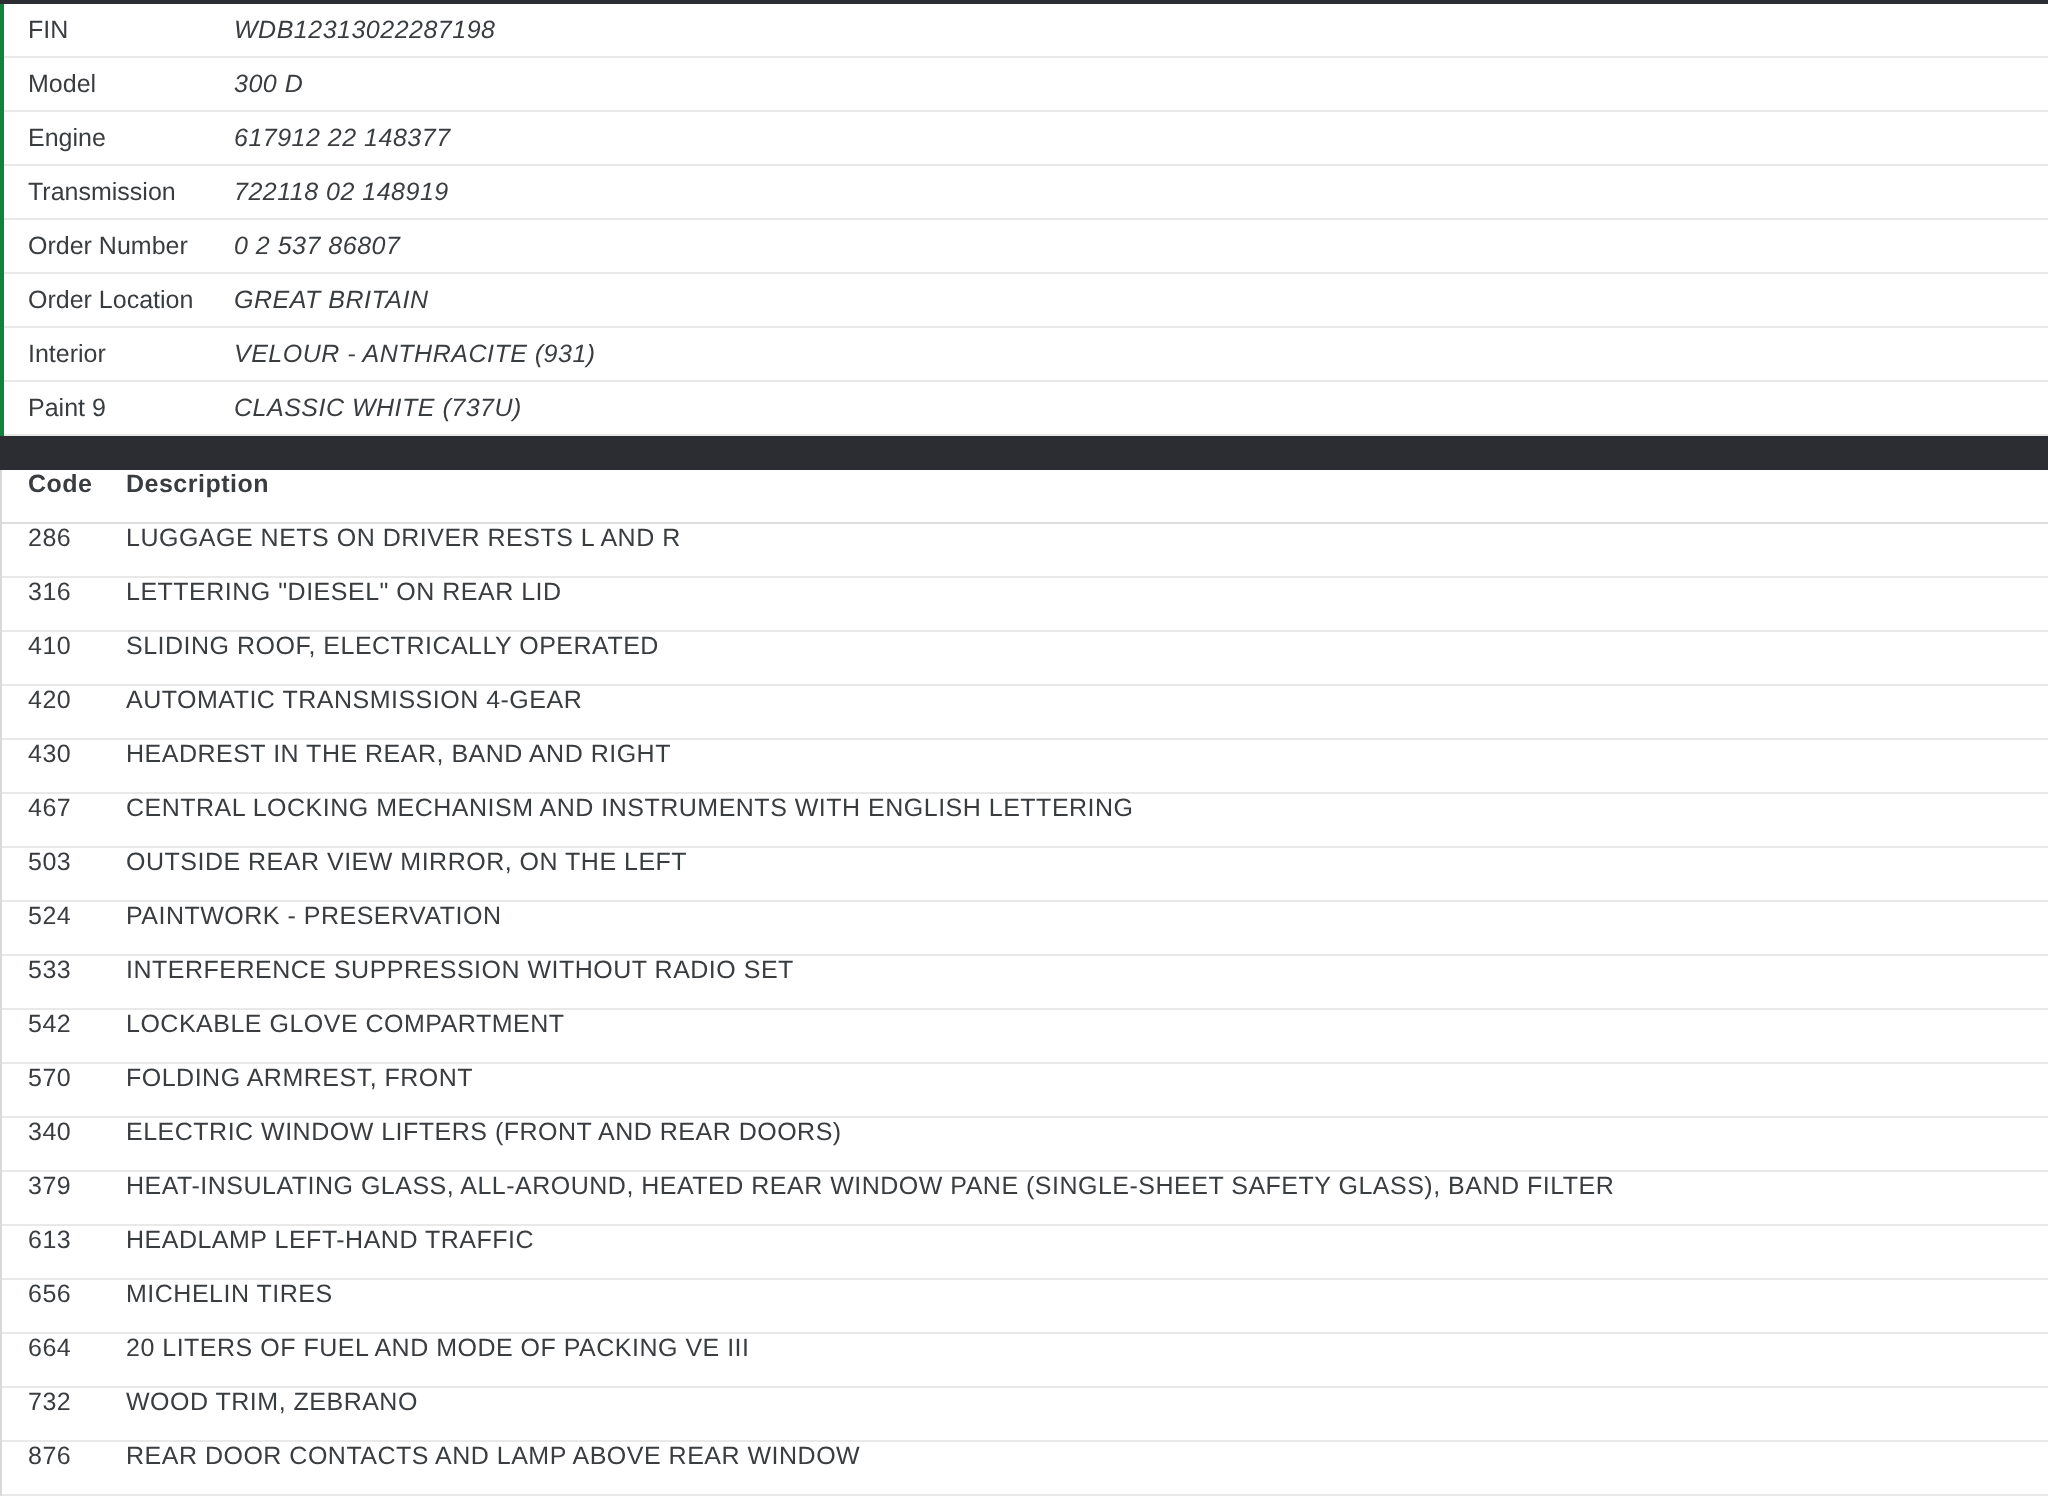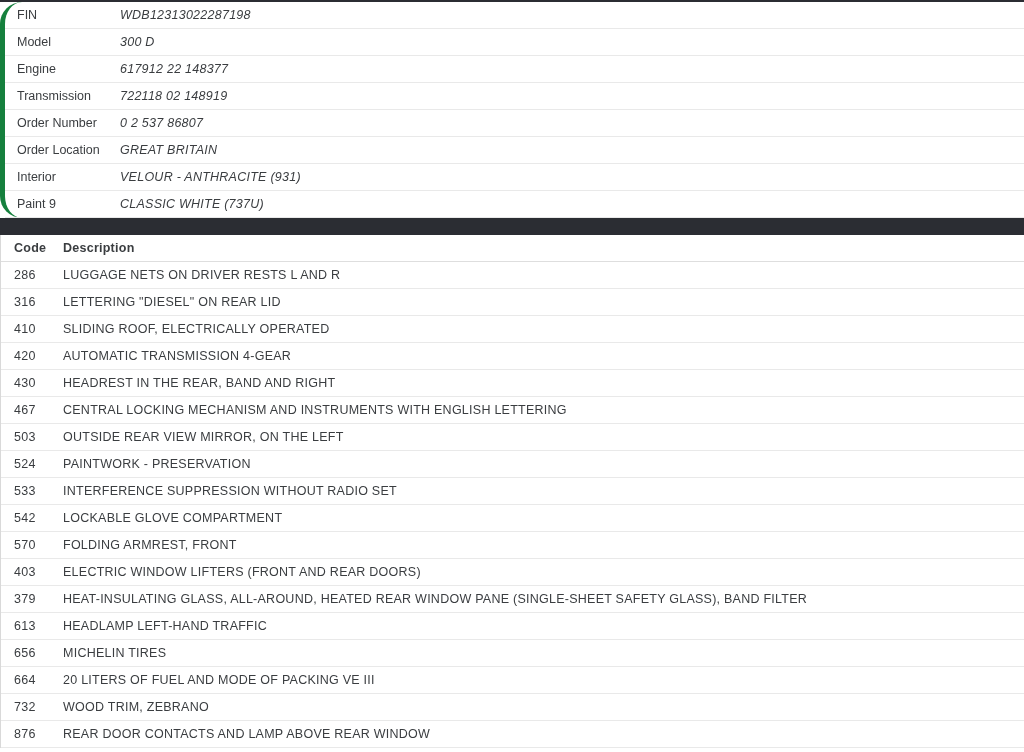--- a/index.html
+++ b/index.html
@@ -14,22 +14,21 @@
     height: 752px;
     background: #ffffff;
     overflow: hidden;
     color: #3a3d40;
   }
   .top-accent {
     height: 2px;
     background: #2b2d33;
   }
   .kv-table {
-    border-left: 5px solid #15803d;
-    border-radius: 22px;
+    border-left: 2px solid #15803d;
   }
   .kv-row {
     box-sizing: border-box;
     height: 27px;
     display: flex;
     align-items: center;
     padding-left: 12px;
     border-bottom: 1px solid #e9e9e9;
     font-size: 12.5px;
   }
@@ -47,21 +46,20 @@
     height: 17px;
     background: #2b2d33;
   }
   .options-table {
     border-left: 1px solid #d9d9d9;
   }
   .opt-row {
     box-sizing: border-box;
     height: 27px;
     display: flex;
-    align-items: center;
     padding-left: 13px;
     border-bottom: 1px solid #e9e9e9;
     font-size: 12.5px;
   }
   .opt-row.header {
     font-weight: bold;
     border-bottom: 1px solid #dedede;
   }
   .opt-code {
     width: 49px;
@@ -162,21 +160,21 @@
     </div>
     <div class="opt-row">
       <div class="opt-code">542</div>
       <div class="opt-desc">LOCKABLE GLOVE COMPARTMENT</div>
     </div>
     <div class="opt-row">
       <div class="opt-code">570</div>
       <div class="opt-desc">FOLDING ARMREST, FRONT</div>
     </div>
     <div class="opt-row">
-      <div class="opt-code">403</div>
+      <div class="opt-code">340</div>
       <div class="opt-desc">ELECTRIC WINDOW LIFTERS (FRONT AND REAR DOORS)</div>
     </div>
     <div class="opt-row">
       <div class="opt-code">379</div>
       <div class="opt-desc">HEAT-INSULATING GLASS, ALL-AROUND, HEATED REAR WINDOW PANE (SINGLE-SHEET SAFETY GLASS), BAND FILTER</div>
     </div>
     <div class="opt-row">
       <div class="opt-code">613</div>
       <div class="opt-desc">HEADLAMP LEFT-HAND TRAFFIC</div>
     </div>

